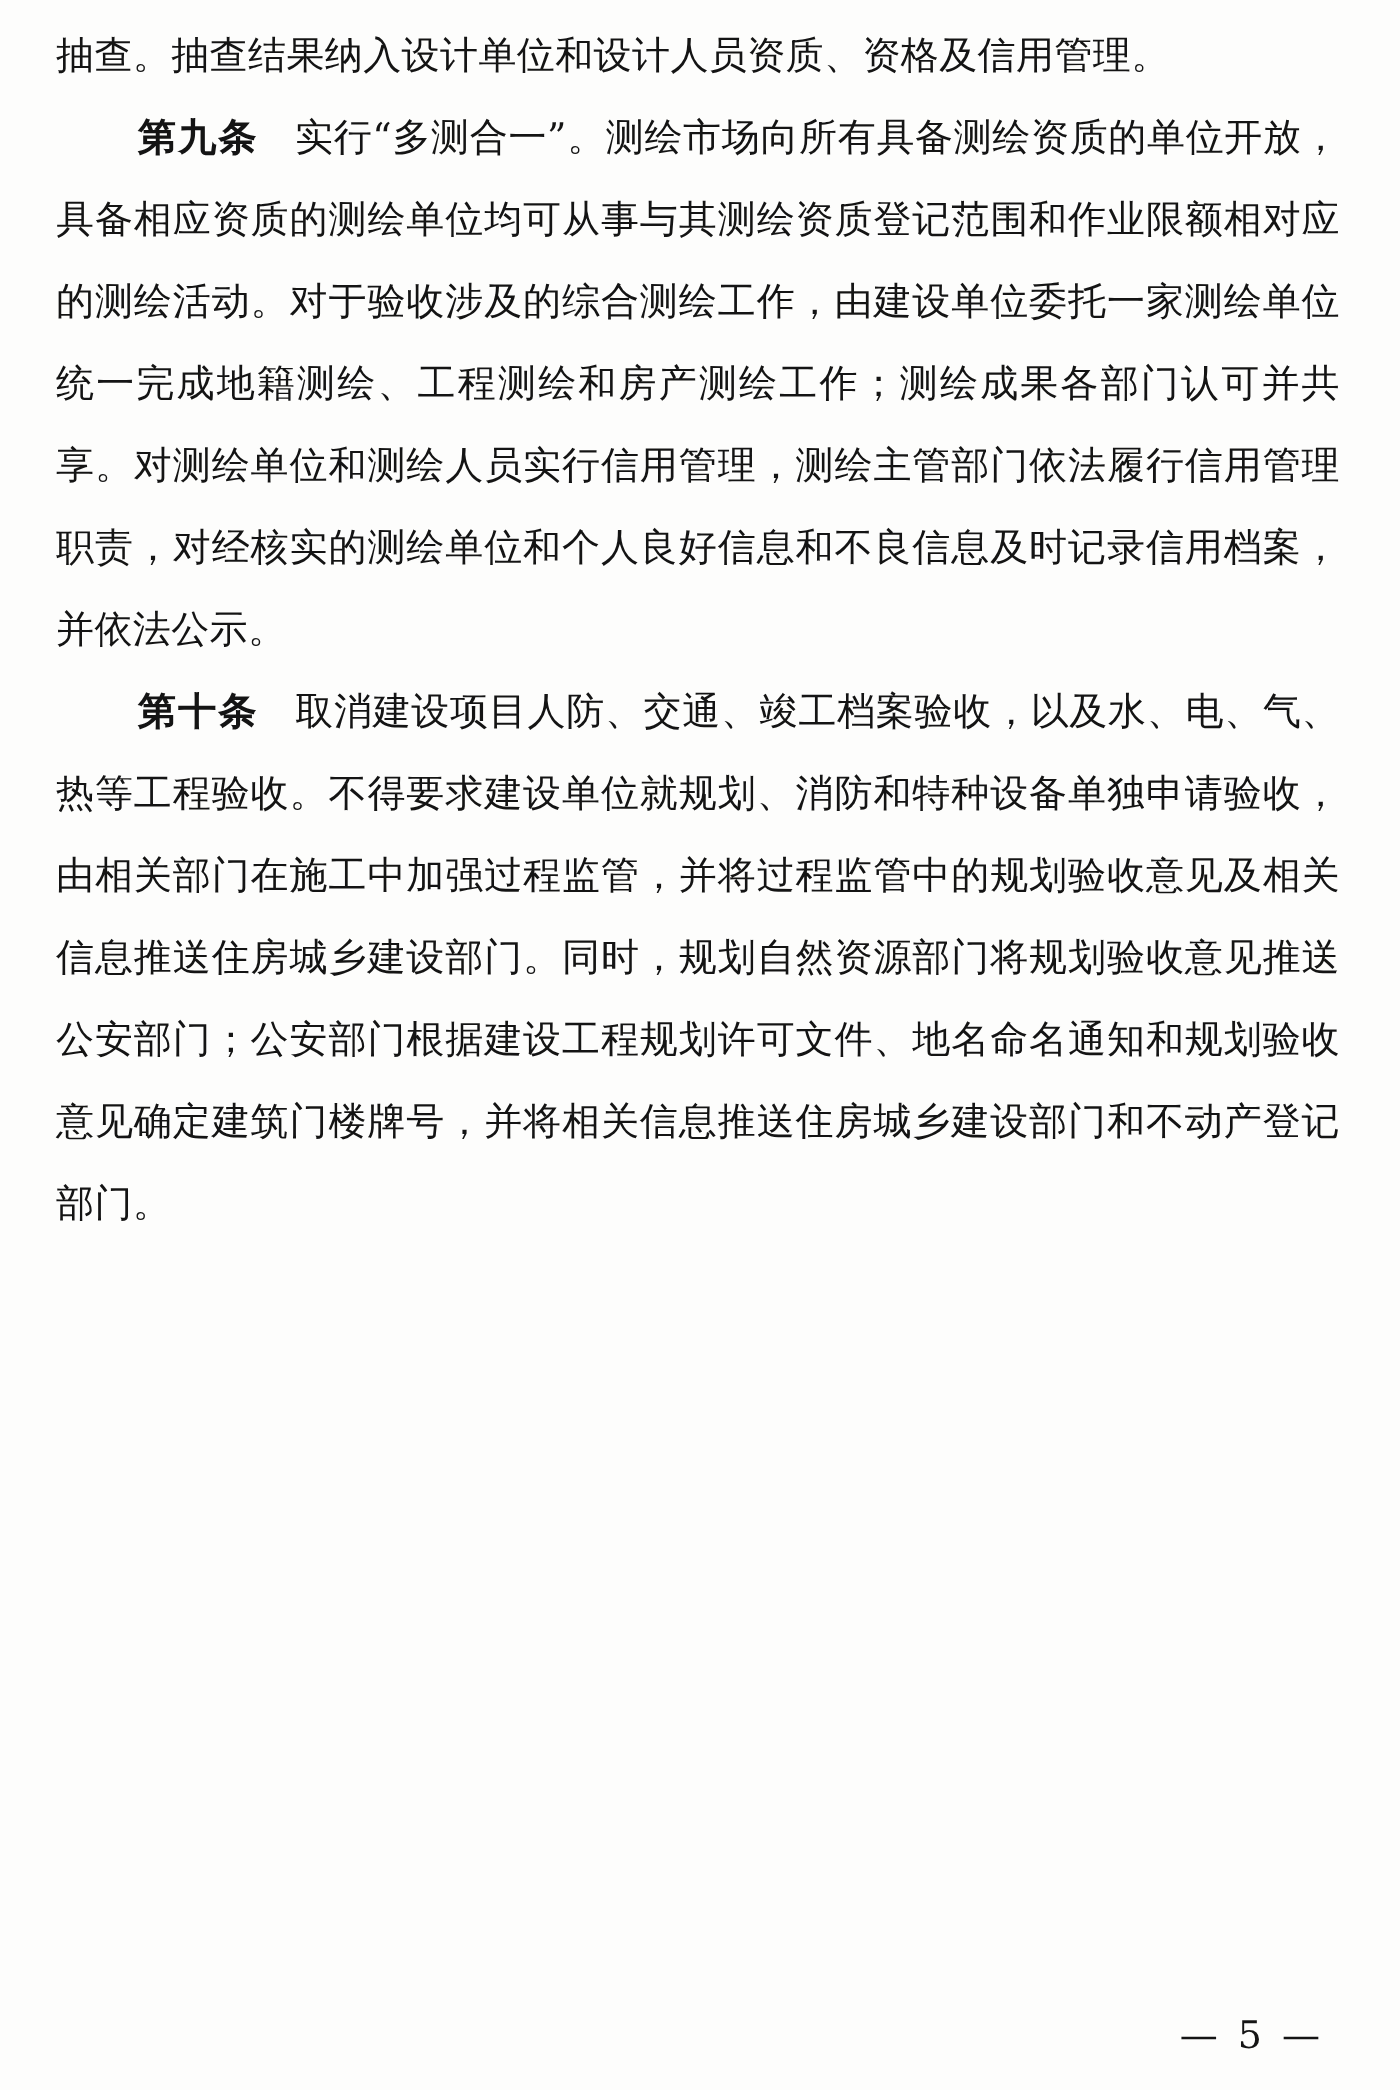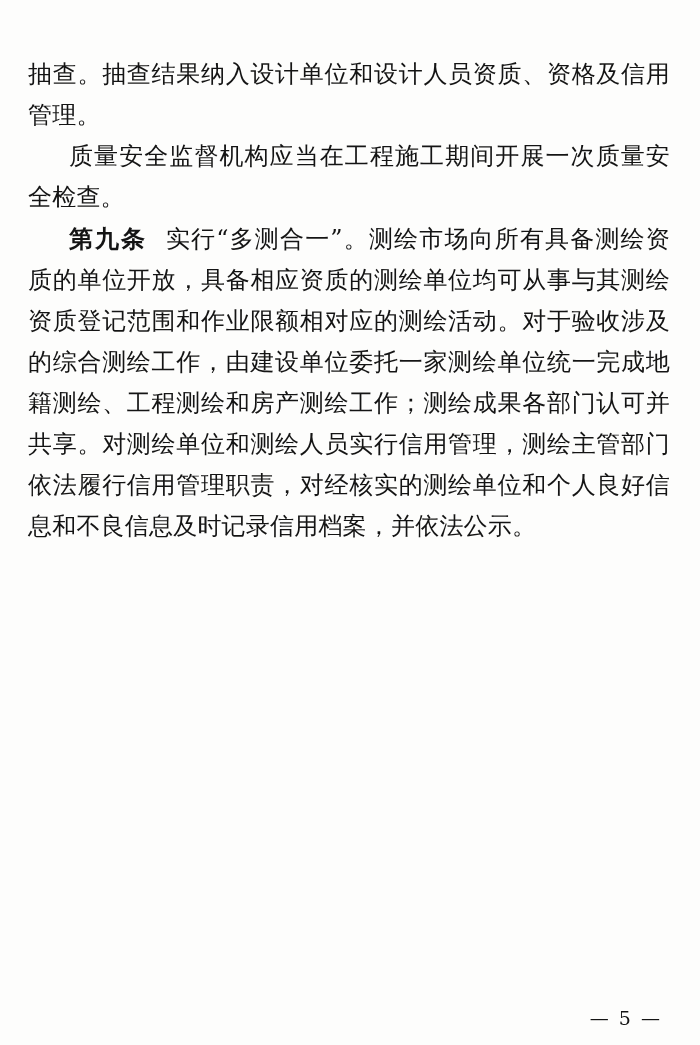--- a/index.html
+++ b/index.html
@@ -16,27 +16,26 @@
   }
   .page {
     position: relative;
     width: 700px;
     height: 1045px;
     box-sizing: border-box;
     padding: 8px 30px 0 28px;
     background: #fdfdfc;
   }
   .body-text {
-    font-size: 24px;
+    font-size: 19px;
     line-height: 41px;
     text-align: justify;
     text-justify: inter-ideograph;
     letter-spacing: 0.2px;
     color: #141414;
-    margin-top: 46px;
   }
   .para {
     margin: 0 0 0 0;
     text-indent: 0;
   }
   .para.indent {
     text-indent: 41px;
   }
   .para .lead {
     font-weight: bold;
@@ -61,27 +60,27 @@
 <body>
 
 <div class="page">
   <div class="body-text">
 
     <p class="para">
       <span>抽查。抽查结果纳入设计单位和设计人员资质、资格及信用管理。</span>
     </p>
 
 
-    <p class="para indent">
-      <span>质量安全监督机构应当在工程施工期间开展一次质量安全检查。</span>
-    </p>
 
     <p class="para indent">
       <span class="lead">第九条</span><span class="lead-gap"></span><span>实行“多测合一”。测绘市场向所有具备测绘资质的单位开放，具备相应资质的测绘单位均可从事与其测绘资质登记范围和作业限额相对应的测绘活动。对于验收涉及的综合测绘工作，由建设单位委托一家测绘单位统一完成地籍测绘、工程测绘和房产测绘工作；测绘成果各部门认可并共享。对测绘单位和测绘人员实行信用管理，测绘主管部门依法履行信用管理职责，对经核实的测绘单位和个人良好信息和不良信息及时记录信用档案，并依法公示。</span>
     </p>
 
+    <p class="para indent">
+      <span class="lead">第十条</span><span class="lead-gap"></span><span>取消建设项目人防、交通、竣工档案验收，以及水、电、气、热等工程验收。不得要求建设单位就规划、消防和特种设备单独申请验收，由相关部门在施工中加强过程监管，并将过程监管中的规划验收意见及相关信息推送住房城乡建设部门。同时，规划自然资源部门将规划验收意见推送公安部门；公安部门根据建设工程规划许可文件、地名命名通知和规划验收意见确定建筑门楼牌号，并将相关信息推送住房城乡建设部门和不动产登记部门。</span>
+    </p>
 
   </div>
 
   <div class="footer">
     <span>— 5 —</span>
   </div>
 </div>
 
 </body></html>

